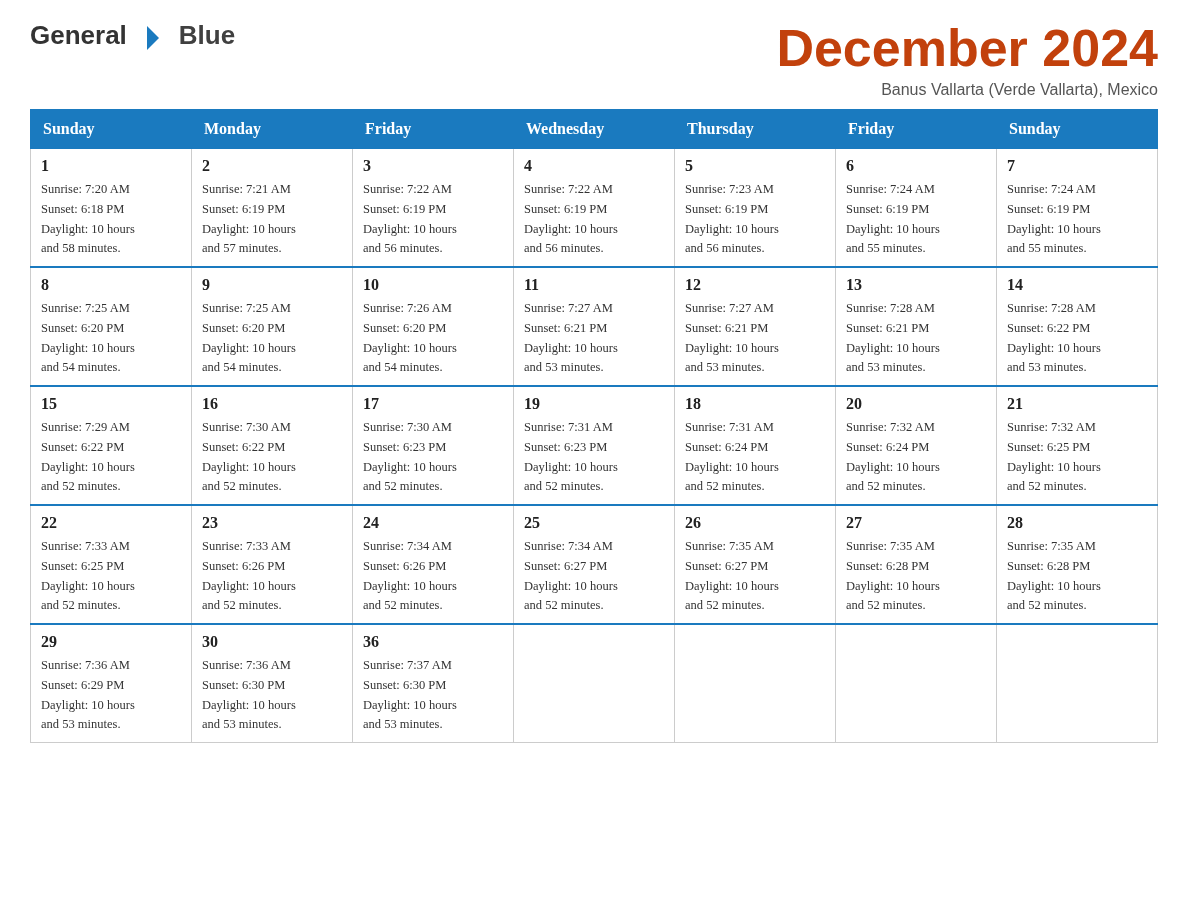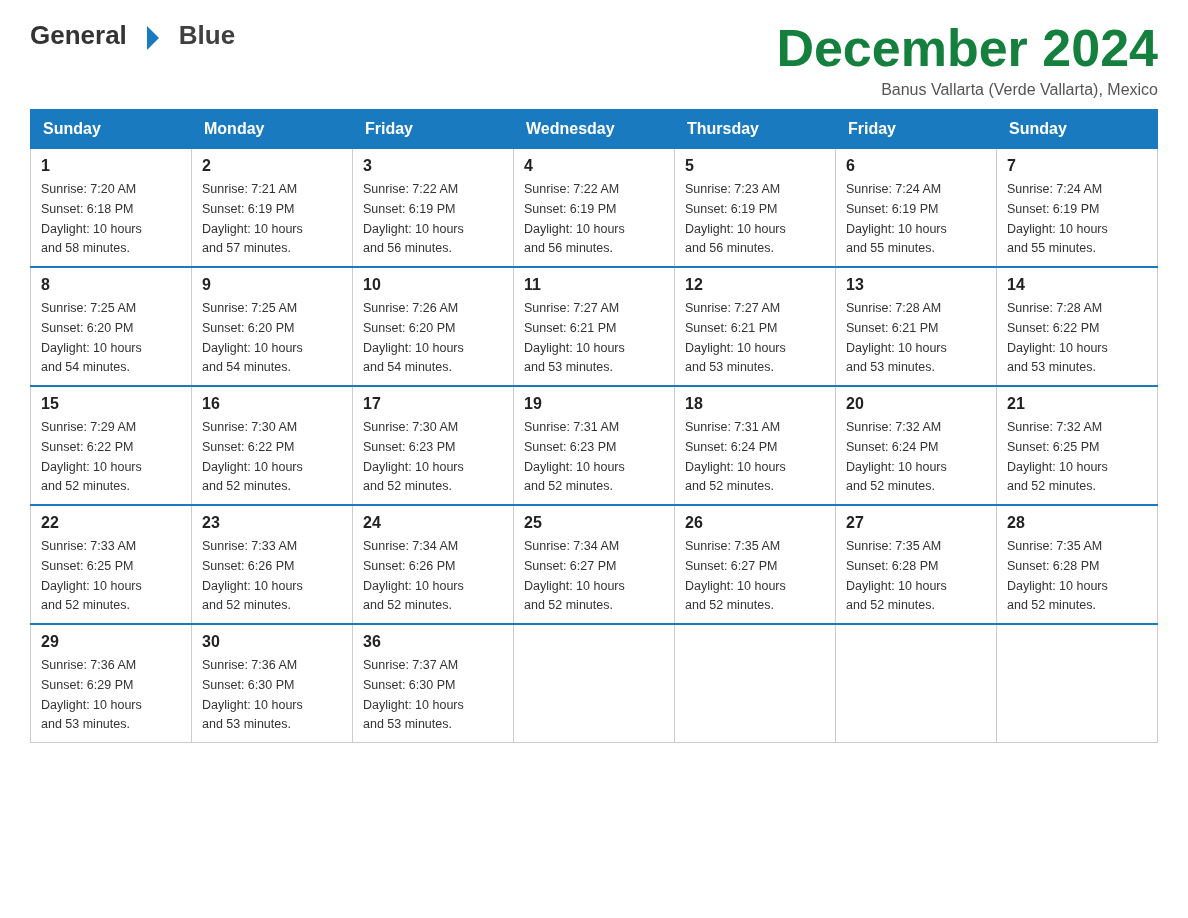--- a/index.html
+++ b/index.html
@@ -38,32 +38,33 @@
       border-top: 12px solid transparent;
       border-bottom: 12px solid transparent;
       margin-top: 4px;
     }
     .title-section {
       text-align: right;
     }
     .month-title {
       font-size: 52px;
       font-weight: bold;
-      color: #15803d;
+      color: #c2410c;
       line-height: 1.1;
     }
     .location-title {
       font-size: 16px;
       color: #555;
       margin-top: 4px;
     }
     .calendar-table {
       width: 100%;
       border-collapse: collapse;
       margin-top: 10px;
+      font-family: Liberation Serif, serif;
     }
     .calendar-table th {
       background-color: #1a7abf;
       color: #fff;
       font-size: 16px;
       font-weight: bold;
       padding: 10px 12px;
       text-align: left;
       border: 1px solid #1a7abf;
     }

